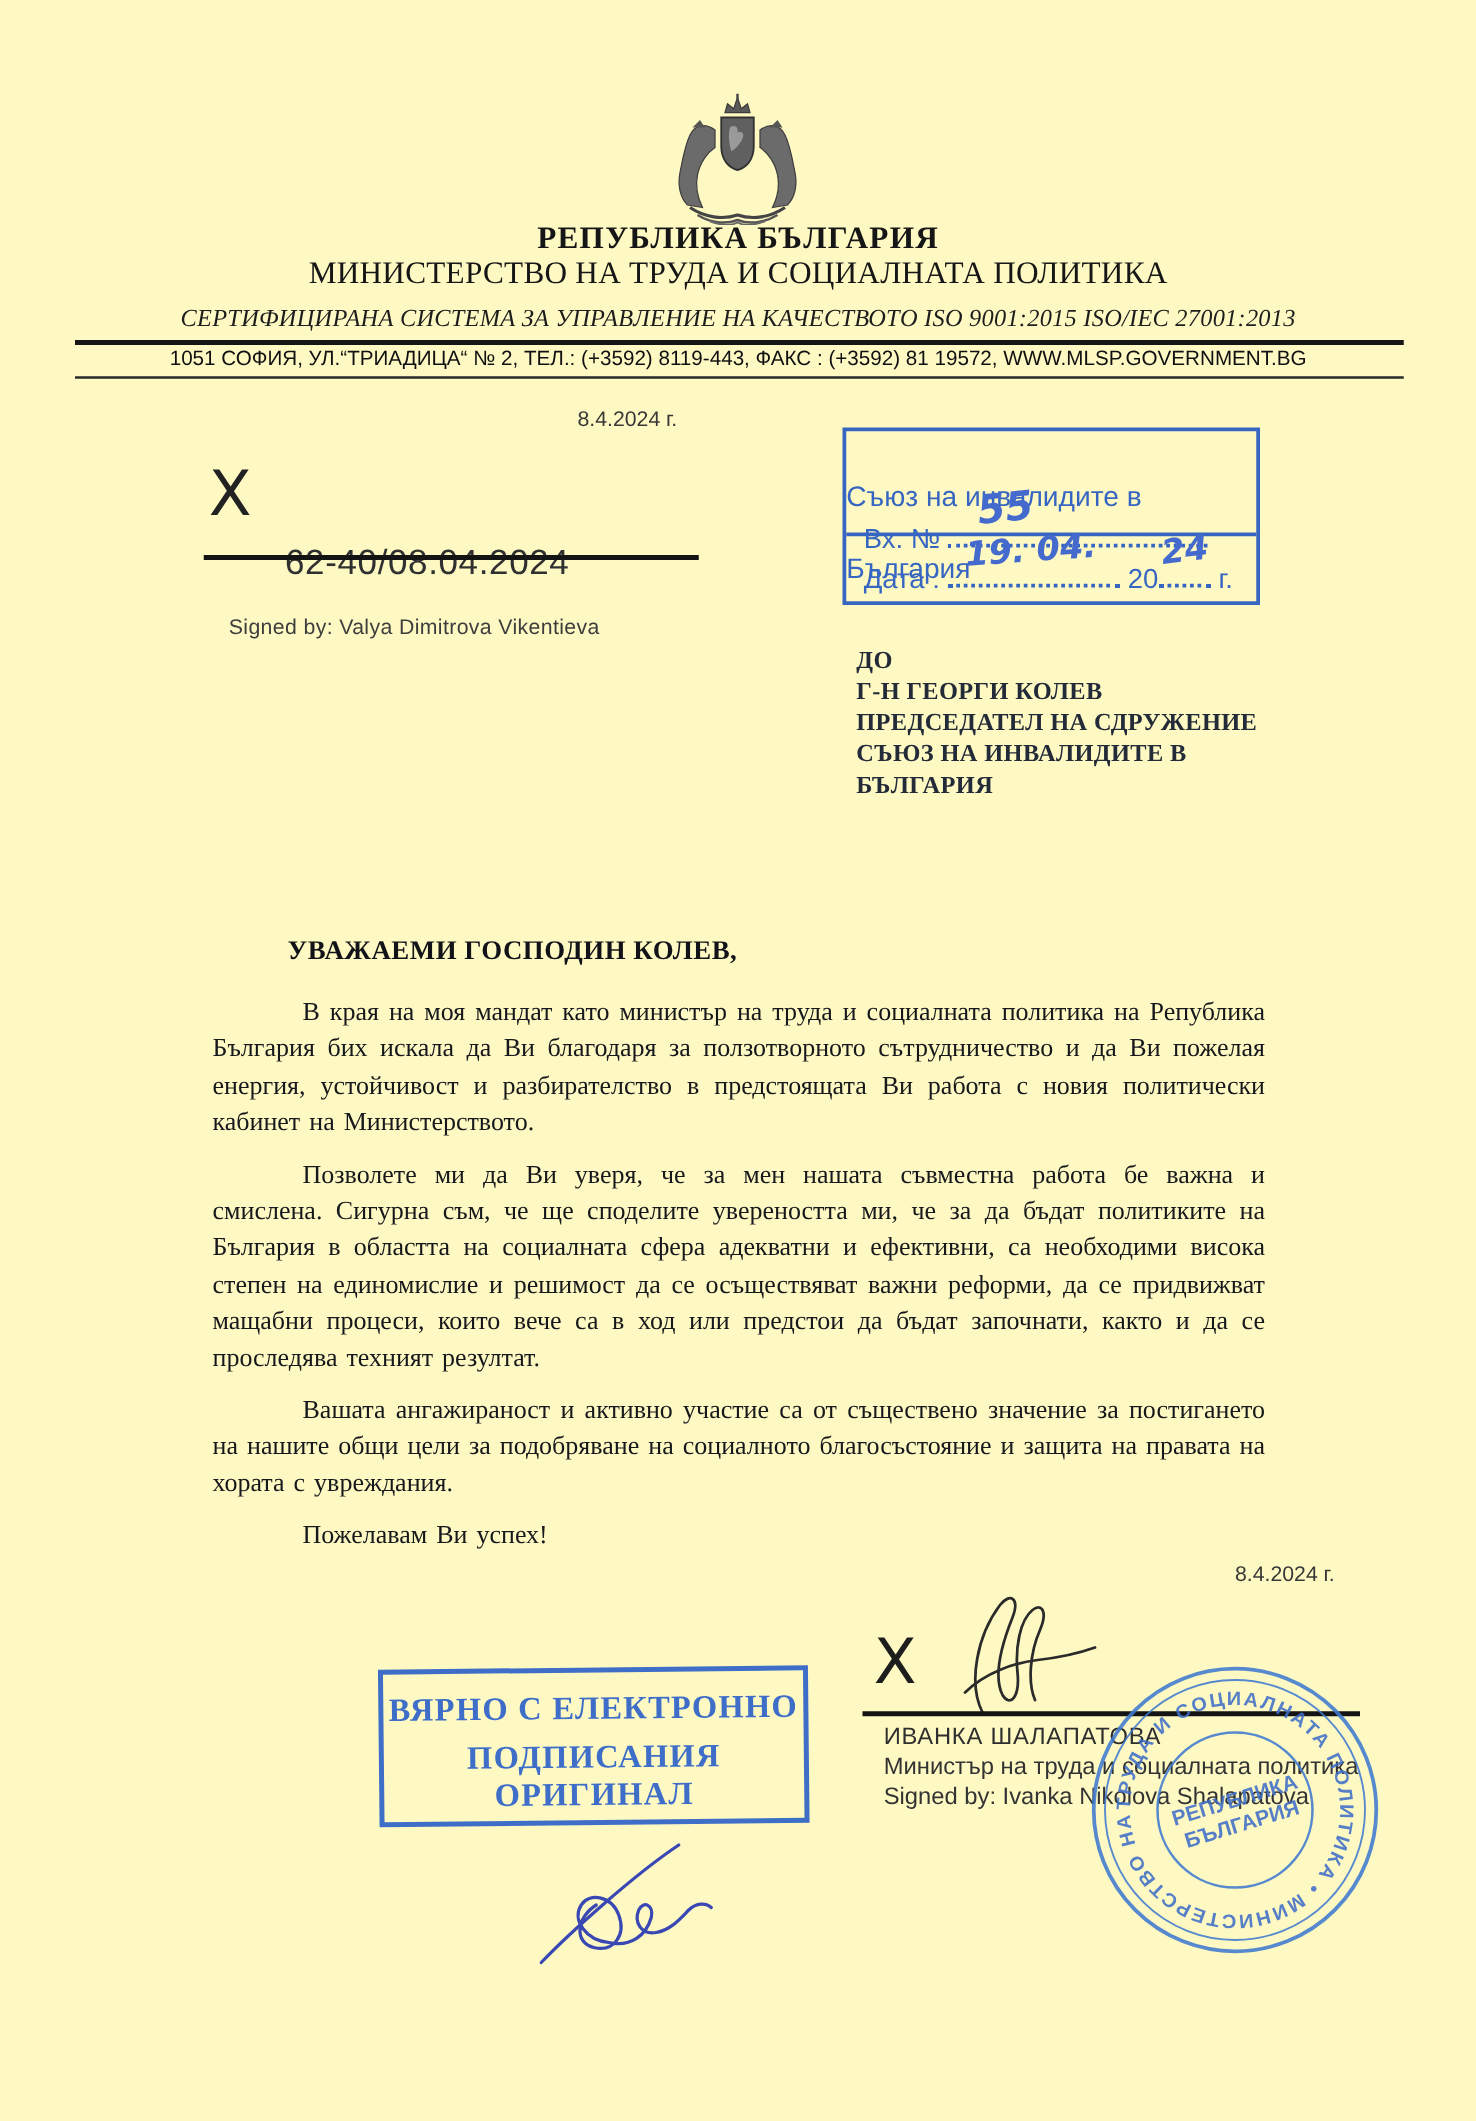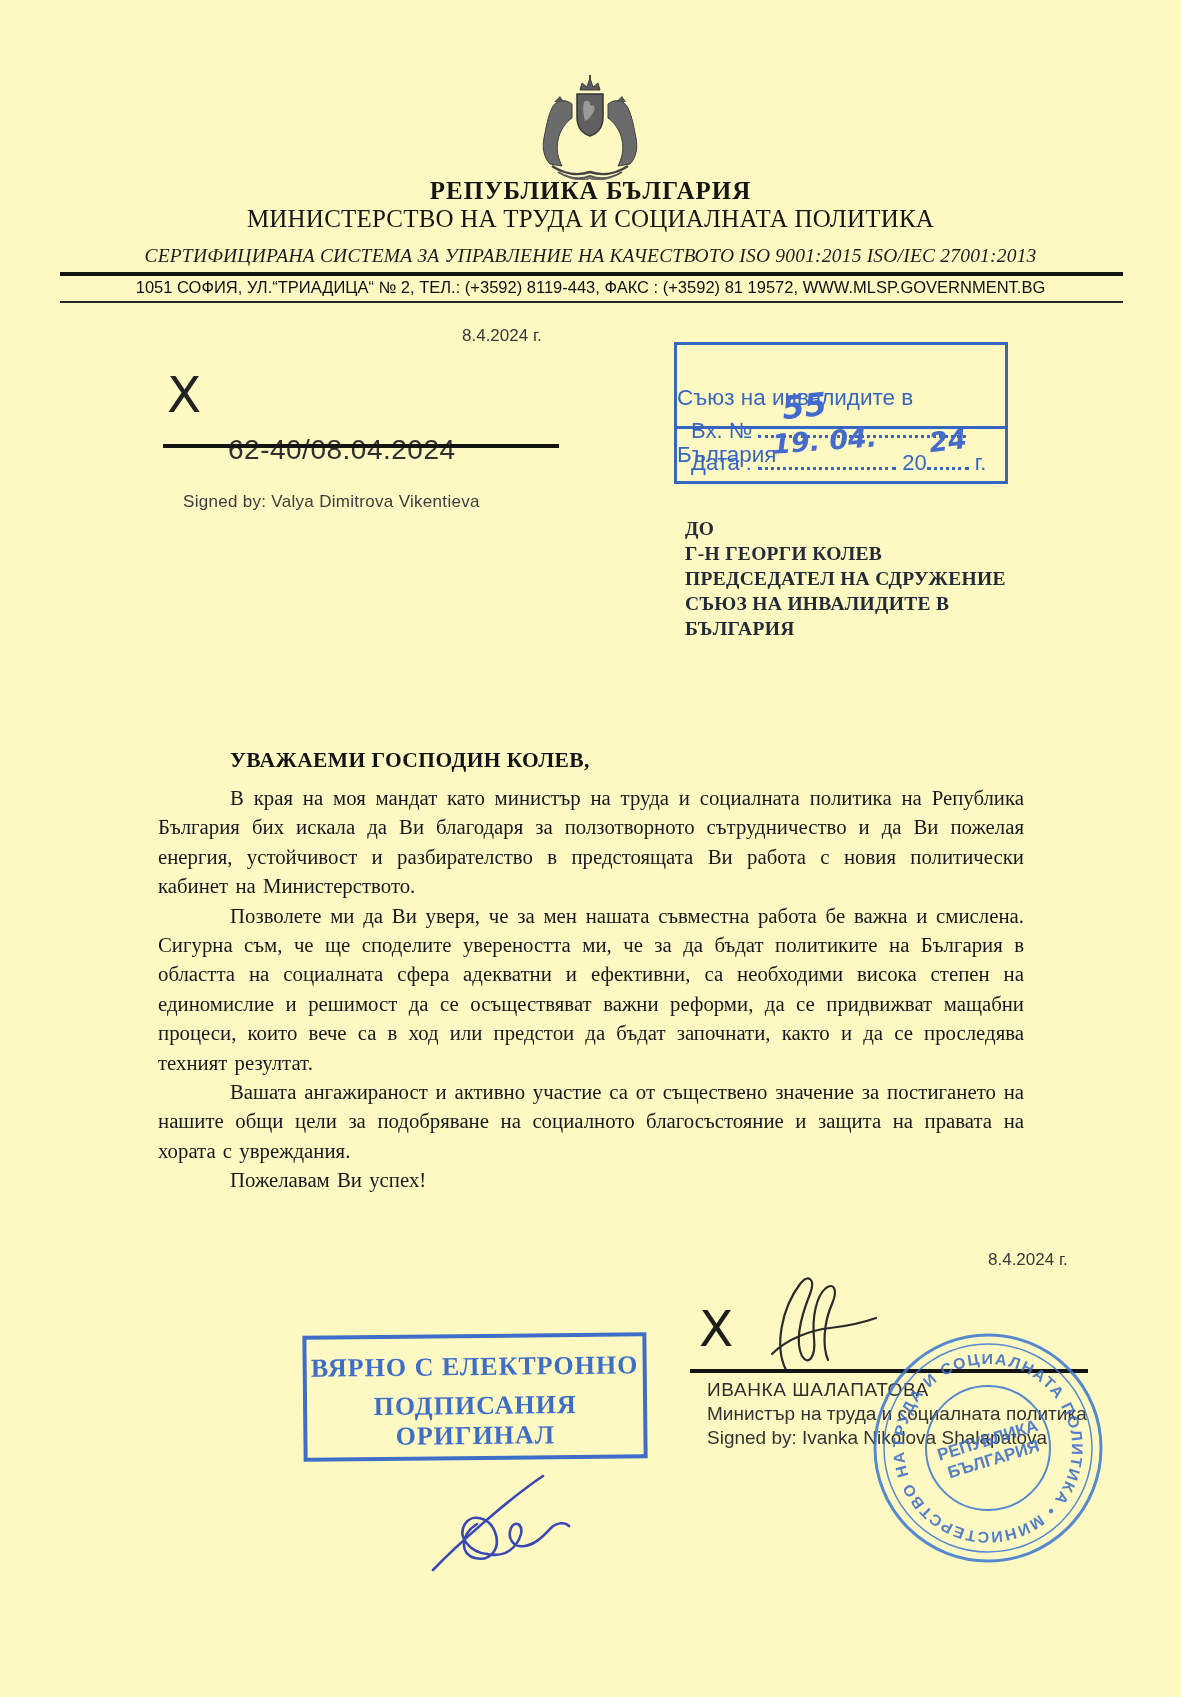--- a/index.html
+++ b/index.html
@@ -30,21 +30,21 @@
   .dots{display:inline-block;border-bottom:3px dotted #2d5fc2;position:relative;vertical-align:baseline;height:18px;}
   .hand{font-family:"DejaVu Sans",sans-serif;font-style:italic;font-weight:bold;color:#3c63cf;position:absolute;}
   .hand-55{left:24px;top:-30px;font-size:32px;transform:rotate(-6deg);}
   .hand-1904{left:14px;top:-24px;font-size:27px;transform:rotate(-4deg);}
   .hand-24{left:2px;top:-24px;font-size:27px;transform:rotate(-7deg);}
   
   .recipient{left:685px;top:516px;font-weight:bold;font-size:19.5px;line-height:25px;color:#232a38;letter-spacing:0.3px;}
   
   .salutation{left:230px;top:748px;font-weight:bold;font-size:21.5px;letter-spacing:0.4px;color:#121318;}
   .body-text{left:158px;top:783px;width:866px;font-size:20.8px;line-height:29.4px;text-align:justify;color:#17181c;}
-  .body-text p{margin:0;text-indent:72px;word-spacing:2px;}
+  .body-text p{margin:12px;text-indent:72px;word-spacing:2px;}
   
   .date-bottom{left:988px;top:1250px;font-family:"Liberation Sans",sans-serif;font-size:17px;color:#383838;}
   .xmark2{left:699px;top:1300px;font-family:"DejaVu Sans",sans-serif;font-size:50px;color:#1d1d1d;}
   .sigline2{left:690px;top:1369px;width:398px;height:4px;background:#141414;}
   .min-name{left:707px;top:1379px;font-family:"Liberation Sans",sans-serif;font-size:19px;color:#2e2e2e;letter-spacing:0.6px;text-align:center;}
   .min-title{left:707px;top:1403px;font-family:"Liberation Sans",sans-serif;font-size:19px;color:#333;}
   .signed2{left:707px;top:1427px;font-family:"Liberation Sans",sans-serif;font-size:19px;color:#333;}
   
   .certify{left:303px;top:1334px;width:336px;height:118px;border:4px solid #2e63c8;color:#2e63c8;
            transform:rotate(-0.6deg);text-align:center;font-weight:bold;font-size:26px;letter-spacing:1px;opacity:0.92;}

